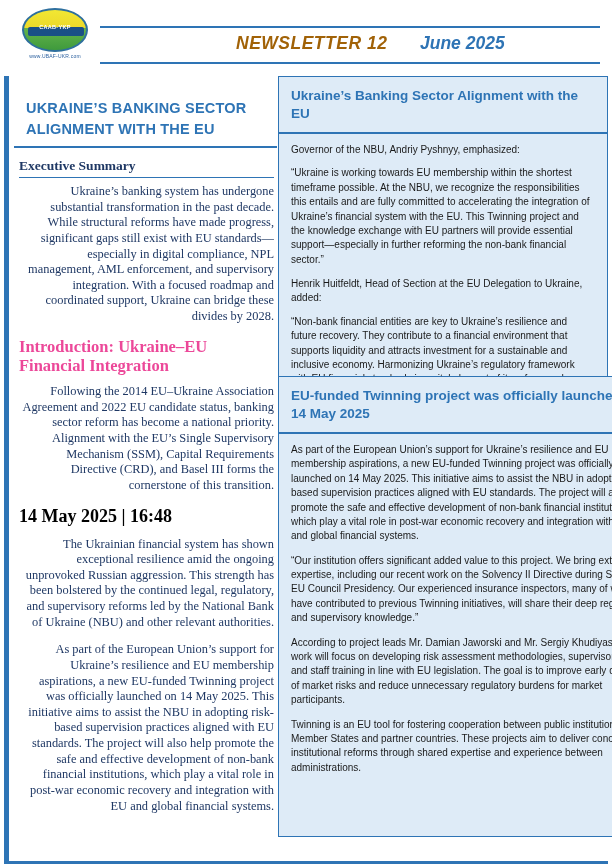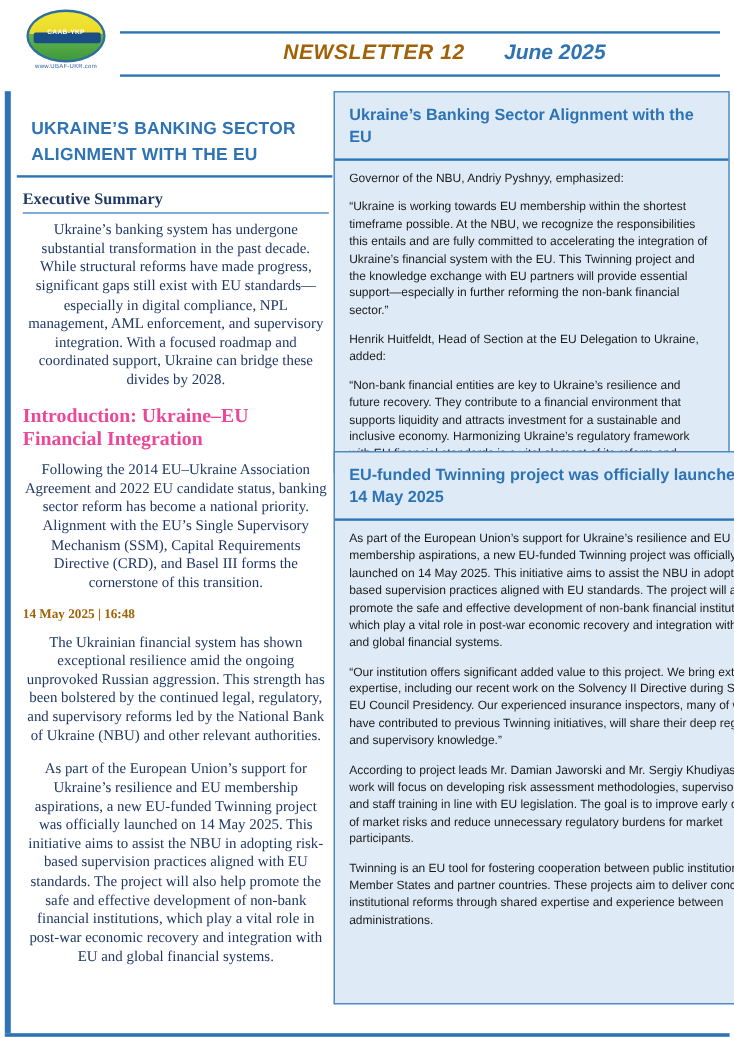--- a/index.html
+++ b/index.html
@@ -162,43 +162,43 @@
     margin: 0 0 6px 0;
     border-bottom: 1.5px solid #2e74b5;
     padding-bottom: 3px;
   }
   .serif-p {
     font-family: "Liberation Serif", serif;
     font-size: 12.4px;
     line-height: 1.26;
     color: #1f3864;
     margin: 0 0 12px 0;
-    text-align: center;
+    text-align: right;
   }
   .big-head {
     font-family: "Liberation Serif", serif;
     font-size: 16.5px;
     font-weight: bold;
     color: #ec4899;
     line-height: 1.2;
     margin: 0 0 8px 0;
   }
   .bold-head {
     font-family: "Liberation Serif", serif;
     font-size: 12.4px;
     font-weight: bold;
     color: #1f3864;
     line-height: 1.24;
     margin: 0 0 10px 0;
   }
   .date-line {
     font-family: "Liberation Serif", serif;
-    font-size: 11px;
-    font-weight: bold;
-    color: #a16207;
+    font-size: 18px;
+    font-weight: bold;
+    color: #000000;
     margin: 0 0 10px 0;
   }
   
   .box {
     position: absolute;
     box-sizing: border-box;
     border: 1.5px solid #2e74b5;
     background: #deebf7;
   }
   .box-a { left: 278px; top: 76px; width: 330px; height: 318px; }

